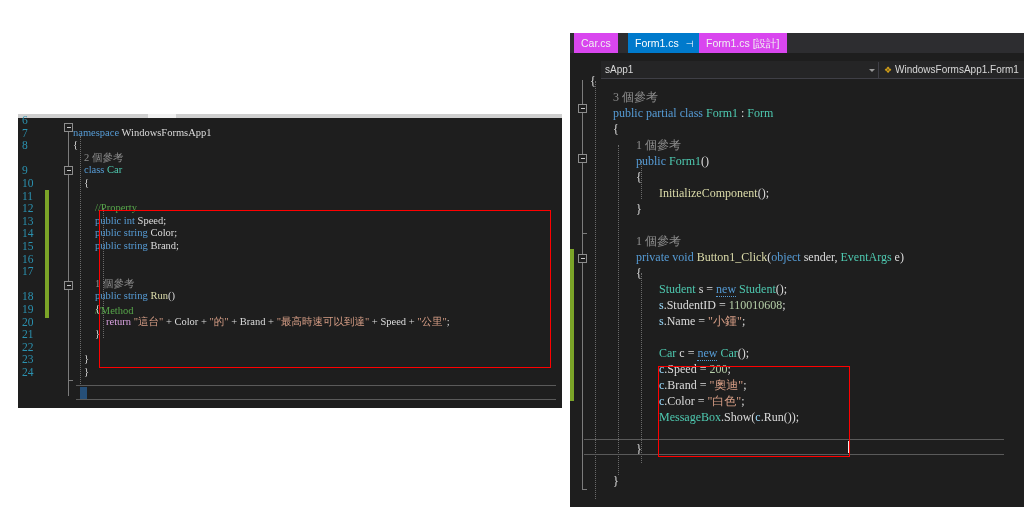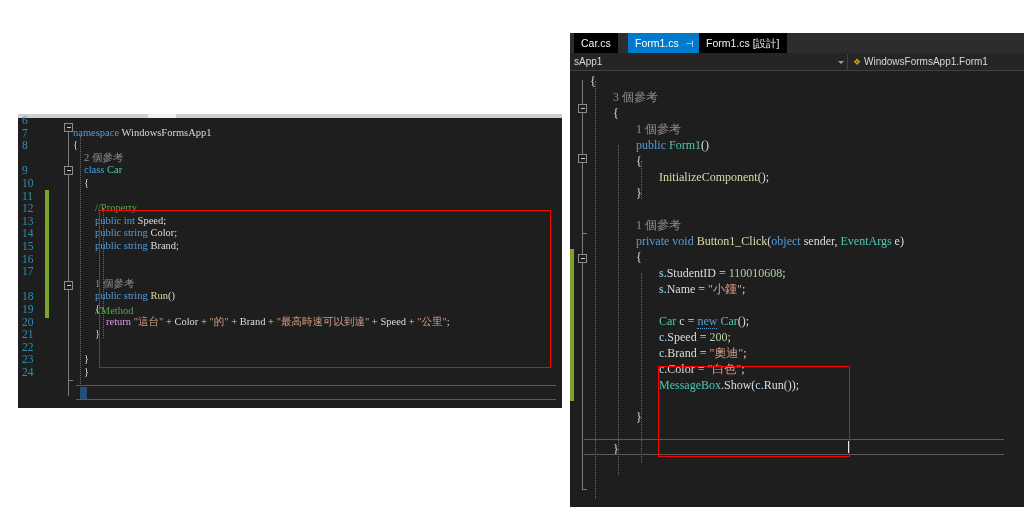--- a/index.html
+++ b/index.html
@@ -151,21 +151,21 @@
     top: 0;
     height: 20px;
     line-height: 20px;
     font-size: 10.5px;
     font-family: "Liberation Sans", sans-serif;
     color: #f1f1f1;
     padding: 0 7px;
     box-sizing: border-box;
     white-space: nowrap;
   }
-  .tab.inactive { background: #000000; color: #f1f1f1; }
+  .tab.inactive { background: #d946ef; color: #f1f1f1; }
   .tab.active   { background: #007acc; color: #ffffff; }
   .tab-icons {
     display: inline-block;
     margin-left: 4px;
     font-size: 9px;
     color: #ffffff;
   }
   .navbar {
     position: absolute;
     left: 0; right: 0;
@@ -263,21 +263,21 @@
       <div class="tab active" style="left:58px;">
         <span>Form1.cs</span>
         <span class="tab-icons">⊣</span>
         <span class="tab-icons">✕</span>
       </div>
       <div class="tab inactive" style="left:129px;">
         <span>Form1.cs [設計]</span>
       </div>
     </div>
 
-    <div class="navbar" style="top:20px;">
+    <div class="navbar" style="top:28px;margin-left:31px;">
       <div class="seg" style="left:4px;">sApp1</div>
       <div class="caretdown" style="left:268px; top:8px;"></div>
       <div class="divider" style="left:277px;"></div>
       <div class="classicon" style="left:283px; top:4px;">❖</div>
       <div class="seg" style="left:294px;">WindowsFormsApp1.Form1</div>
     </div>
 
     <div class="changebar" style="left:0px; top:216px; height:152px;"></div>
 
     <div class="outline-line" style="left:12px; top:47px; height:410px;"></div>
@@ -289,30 +289,32 @@
     <div class="guide" style="left:71px; top:128px; height:38px;"></div>
     <div class="guide" style="left:71px; top:240px; height:190px;"></div>
 
     <div class="fold" style="left:8px; top:71px;"></div>
     <div class="fold" style="left:8px; top:121px;"></div>
     <div class="fold" style="left:8px; top:221px;"></div>
 
     <div class="code-area" style="top:40px;" id="right-code">
         <div class="line" style="height: 16px; line-height: 16px;"><span class="txt" style="left: 20px; font-size: 12px;"><span class="p">{</span></span></div>
         <div class="line" style="height: 16px; line-height: 16px;"><span class="txt" style="left: 43px; font-size: 12px;"><span class="ref">3 個參考</span></span></div>
+        <div class="line" style="height: 16px; line-height: 16px;"><span class="txt" style="left: 43px; font-size: 12px;"><span class="k">public partial class </span><span class="t">Form1</span><span class="p"> : </span><span class="t">Form</span></span></div>
         <div class="line" style="height: 16px; line-height: 16px;"><span class="txt" style="left: 43px; font-size: 12px;"><span class="p">{</span></span></div>
         <div class="line" style="height: 16px; line-height: 16px;"><span class="txt" style="left: 66px; font-size: 12px;"><span class="ref">1 個參考</span></span></div>
         <div class="line" style="height: 16px; line-height: 16px; padding-left: 35px;"><span class="txt" style="left: 66px; font-size: 12px;"><span class="k">public </span><span class="t">Form1</span><span class="p">()</span></span></div>
         <div class="line" style="height: 16px; line-height: 16px;"><span class="txt" style="left: 66px; font-size: 12px;"><span class="p">{</span></span></div>
         <div class="line" style="height: 16px; line-height: 16px;"><span class="txt" style="left: 89px; font-size: 12px;"><span class="id">InitializeComponent</span><span class="p">();</span></span></div>
         <div class="line" style="height: 16px; line-height: 16px;"><span class="txt" style="left: 66px; font-size: 12px;"><span class="p">}</span></span></div>
         <div class="line" style="height: 16px; line-height: 16px;"><span class="txt" style="left: 20px; font-size: 12px;"></span></div>
         <div class="line" style="height: 16px; line-height: 16px;"><span class="txt" style="left: 66px; font-size: 12px;"><span class="ref">1 個參考</span></span></div>
         <div class="line" style="height: 16px; line-height: 16px;"><span class="txt" style="left: 66px; font-size: 12px;"><span class="k">private void </span><span class="id">Button1_Click</span><span class="p">(</span><span class="k">object</span><span class="p"> sender, </span><span class="t">EventArgs</span><span class="p"> e)</span></span></div>
         <div class="line" style="height: 16px; line-height: 16px;"><span class="txt" style="left: 66px; font-size: 12px;"><span class="p">{</span></span></div>
+        <div class="line" style="height: 16px; line-height: 16px;"><span class="txt" style="left: 89px; font-size: 12px;"><span class="t">Student</span><span class="p"> s = </span><span class="newkw">new</span><span class="p"> </span><span class="t">Student</span><span class="p">();</span></span></div>
         <div class="line" style="height: 16px; line-height: 16px;"><span class="txt" style="left: 89px; font-size: 12px;"><span class="loc">s</span><span class="p">.StudentID = </span><span class="n">110010608</span><span class="p">;</span></span></div>
         <div class="line" style="height: 16px; line-height: 16px;"><span class="txt" style="left: 89px; font-size: 12px;"><span class="loc">s</span><span class="p">.Name = </span><span class="s">"小鍾"</span><span class="p">;</span></span></div>
         <div class="line" style="height: 16px; line-height: 16px;"><span class="txt" style="left: 20px; font-size: 12px;"></span></div>
         <div class="line" style="height: 16px; line-height: 16px;"><span class="txt" style="left: 89px; font-size: 12px;"><span class="t">Car</span><span class="p"> c = </span><span class="newkw">new</span><span class="p"> </span><span class="t">Car</span><span class="p">();</span></span></div>
         <div class="line" style="height: 16px; line-height: 16px;"><span class="txt" style="left: 89px; font-size: 12px;"><span class="loc">c</span><span class="p">.Speed = </span><span class="n">200</span><span class="p">;</span></span></div>
         <div class="line" style="height: 16px; line-height: 16px;"><span class="txt" style="left: 89px; font-size: 12px;"><span class="loc">c</span><span class="p">.Brand = </span><span class="s">"奧迪"</span><span class="p">;</span></span></div>
         <div class="line" style="height: 16px; line-height: 16px;"><span class="txt" style="left: 89px; font-size: 12px;"><span class="loc">c</span><span class="p">.Color = </span><span class="s">"白色"</span><span class="p">;</span></span></div>
         <div class="line" style="height: 16px; line-height: 16px; padding-left: 23px;"><span class="txt" style="left: 89px; font-size: 12px;"><span class="t">MessageBox</span><span class="p">.Show(</span><span class="loc">c</span><span class="p">.Run());</span></span></div>
         <div class="line" style="height: 16px; line-height: 16px;"><span class="txt" style="left: 20px; font-size: 12px;"></span></div>
         <div class="line" style="height: 16px; line-height: 16px;"><span class="txt" style="left: 66px; font-size: 12px;"><span class="p">}</span></span></div>

